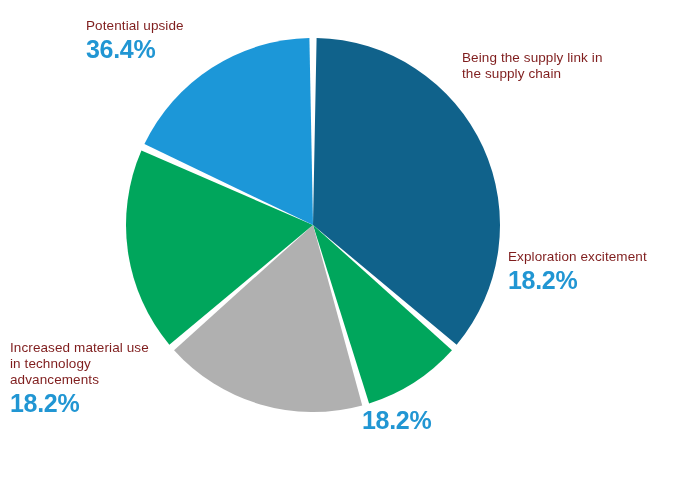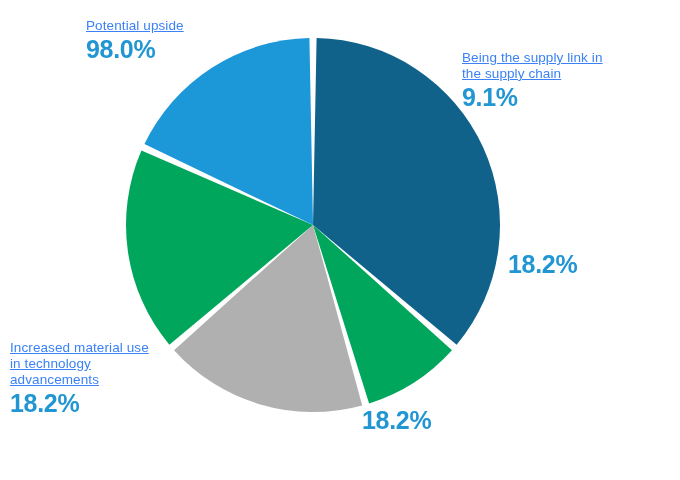--- a/index.html
+++ b/index.html
@@ -30,24 +30,23 @@
   }
 
   .callout {
     position: absolute;
     line-height: 1.18;
   }
 
   .callout-title {
     font-size: 13.5px;
     font-weight: 400;
-    color: #3b82f6;
+    color: #7f1d1d;
     letter-spacing: 0.1px;
     white-space: pre-line;
-    text-decoration: underline;
   }
 
   .callout-value {
     font-size: 25px;
     font-weight: bold;
     color: #2196d3;
     letter-spacing: -0.3px;
     margin-top: 1px;
   }
 
@@ -71,30 +70,30 @@
         <path d="M 313 225 L 316.59 38.03 A 187 187 0 0 1 456.65 344.72 Z" fill="#10628b"></path>
         <path d="M 313 225 L 451.95 350.15 A 187 187 0 0 1 369.12 403.38 Z" fill="#00a65c"></path>
         <path d="M 313 225 L 362.23 405.40 A 187 187 0 0 1 174.05 350.15 Z" fill="#b0b0b0"></path>
         <path d="M 313 225 L 169.35 344.72 A 187 187 0 0 1 141.44 150.60 Z" fill="#00a65c"></path>
         <path d="M 313 225 L 144.42 144.07 A 187 187 0 0 1 309.41 38.03 Z" fill="#1c97d8"></path>
       </g>
   </svg>
 
   <div class="callout align-left" id="callout-potential-upside">
     <div class="callout-title">Potential upside</div>
-    <div class="callout-value">98.0%</div>
+    <div class="callout-value">36.4%</div>
   </div>
 
   <div class="callout align-left" id="callout-first-link">
     <div class="callout-title">Being the supply link in
 the supply chain</div>
-    <div class="callout-value">9.1%</div>
   </div>
 
   <div class="callout align-left" id="callout-exploration">
+    <div class="callout-title">Exploration excitement</div>
     <div class="callout-value">18.2%</div>
   </div>
 
   <div class="callout align-left" id="callout-variety">
     <div class="callout-value">18.2%</div>
   </div>
 
   <div class="callout align-right" id="callout-increased-use">
     <div class="callout-title">Increased material use
 in technology

